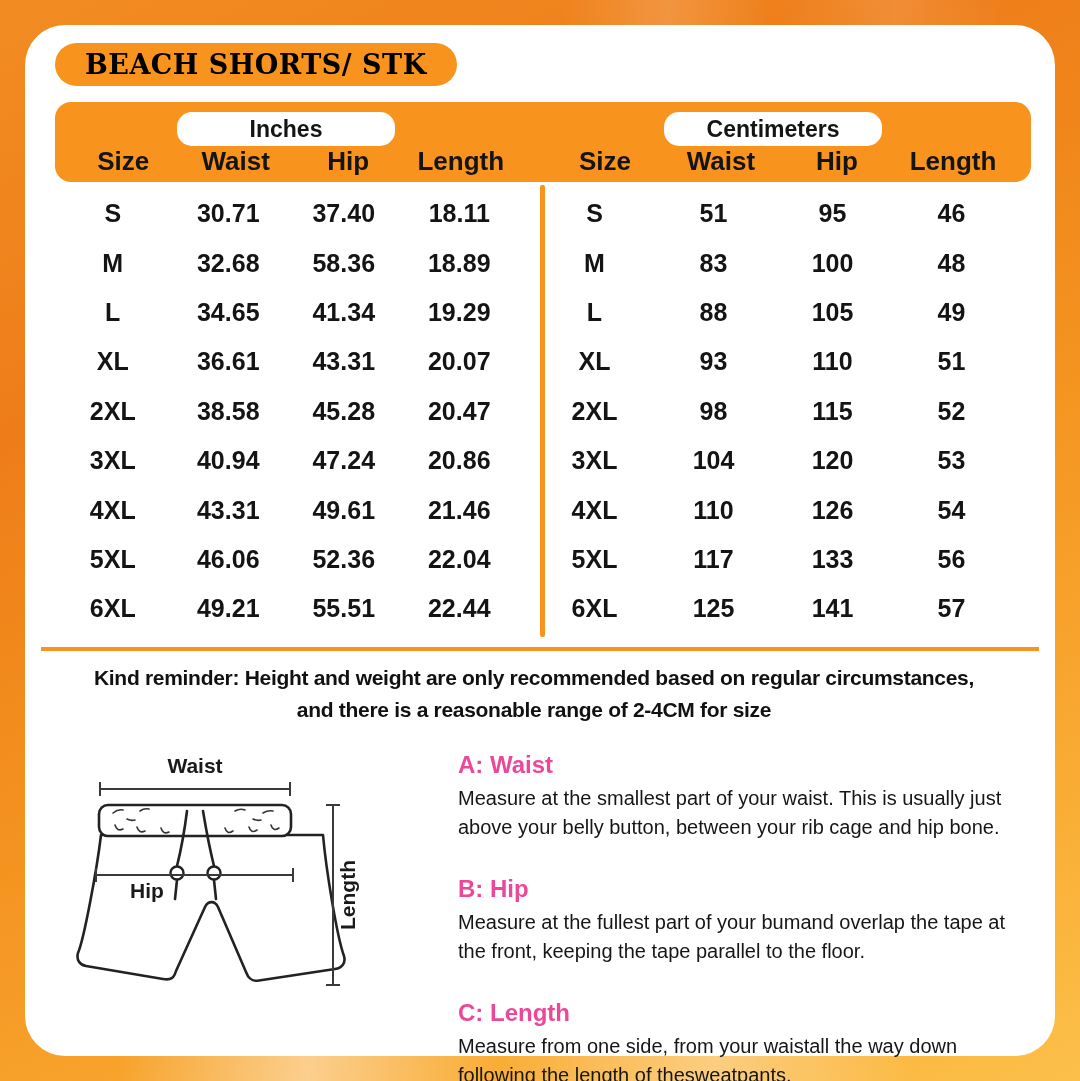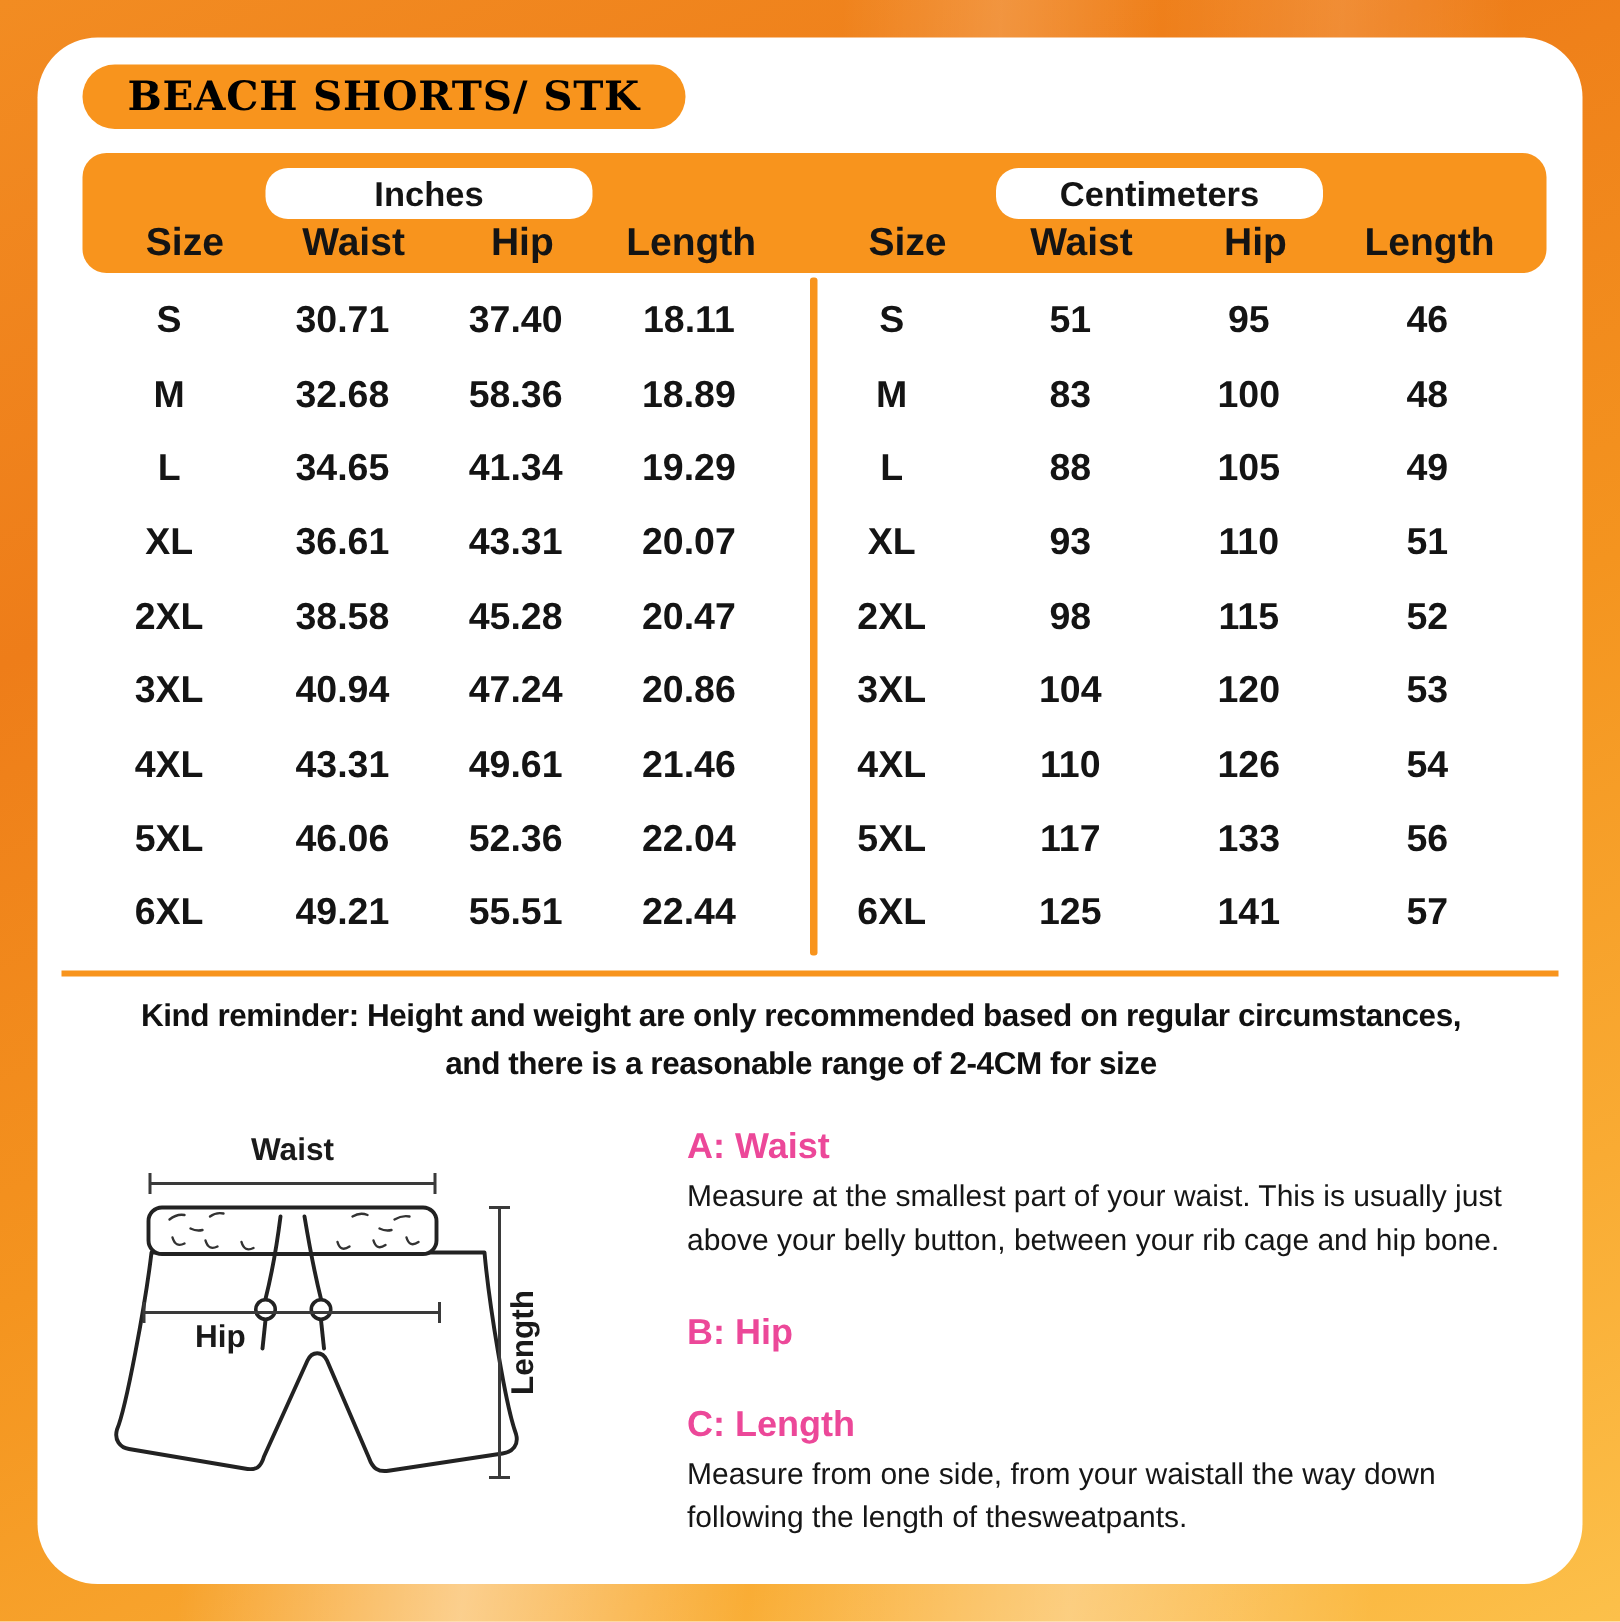--- a/index.html
+++ b/index.html
@@ -286,20 +286,21 @@
   </svg>
 
   <div class="guide">
     <div class="gsection">
       <div class="gheading">A: Waist</div>
       <div class="gbody">Measure at the smallest part of your waist. This is usually just above your belly button, between your rib cage and hip bone.</div>
 
     </div>
     <div class="gsection">
       <div class="gheading">B: Hip</div>
+      <div class="gbody">Measure at the fullest part of your bumand overlap the tape at the front, keeping the tape parallel to the floor.</div>
 
     </div>
     <div class="gsection">
       <div class="gheading">C: Length</div>
       <div class="gbody">Measure from one side, from your waistall the way down following the length of thesweatpants.</div>
 
     </div>
   </div>
 
 </div>

